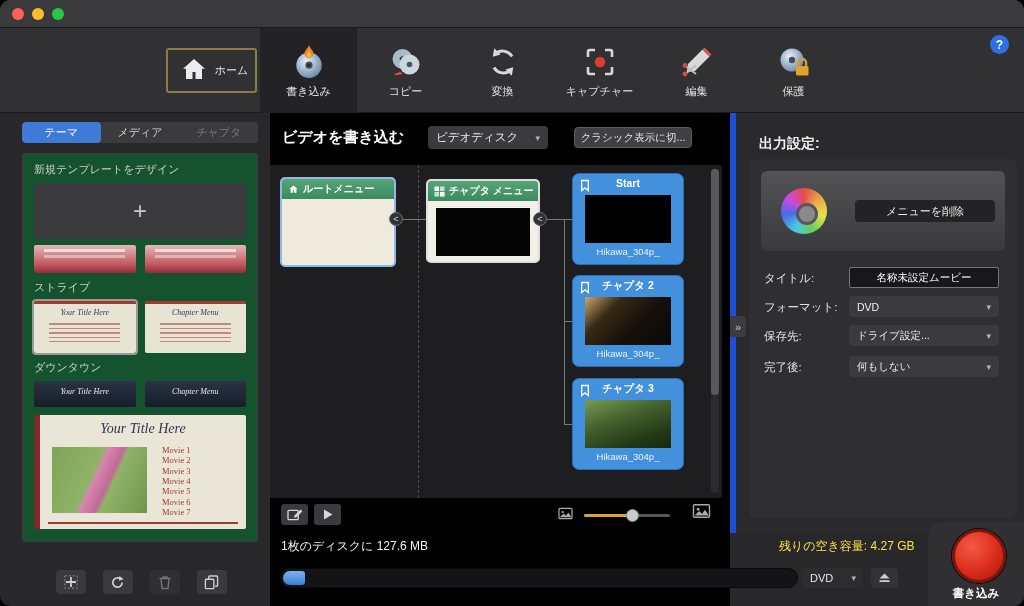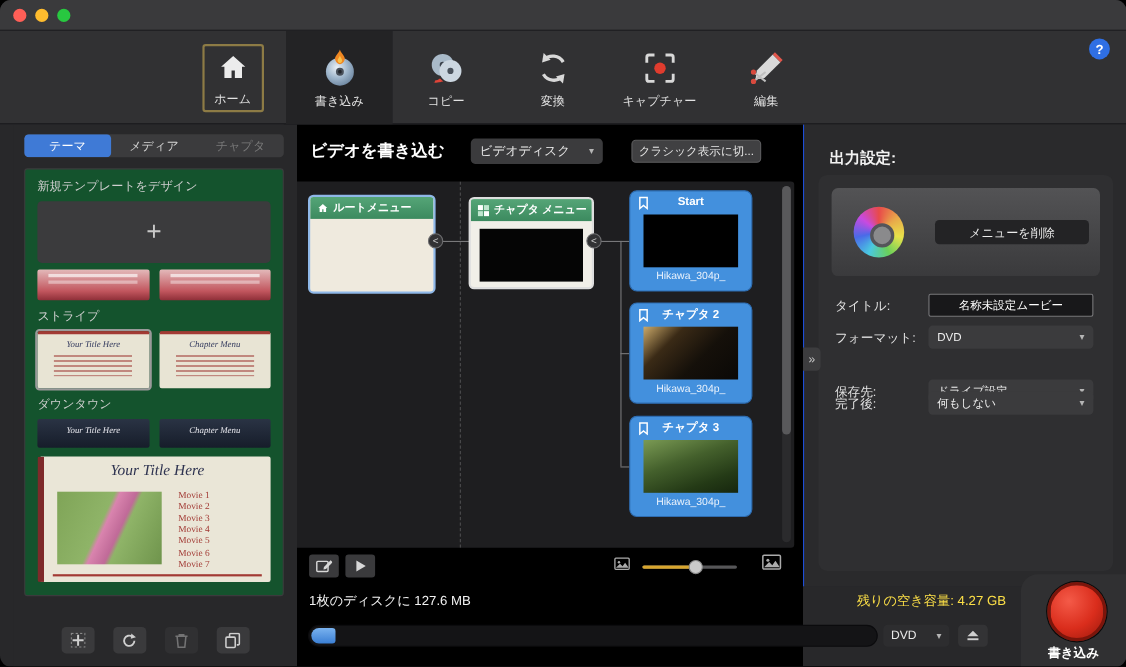--- a/index.html
+++ b/index.html
@@ -14,21 +14,21 @@
   .tl.red{background:#ff5f57} .tl.yellow{background:#febc2e} .tl.green{background:#28c840}
   .win-title { position:absolute; left:0; right:0; top:7px; text-align:center; font-size:13px; color:#d8d8d8; }
 
   
   .toolbar { position:absolute; left:0; top:28px; width:100%; height:85px; background:#313133; border-bottom:1px solid #1a1a1c; z-index:4; }
   .tb-items { position:absolute; left:163px; top:0; height:85px; display:flex; }
   .tb-item { width:97px; height:85px; display:flex; flex-direction:column; align-items:center; justify-content:center; gap:3px; cursor:pointer; }
   .tb-item.selected { background:#232325; }
   .tb-icon { width:38px; height:38px; display:flex; align-items:center; justify-content:center; }
   .tb-label { font-size:11px; color:#e2e2e2; white-space:nowrap; }
-  .focus-box { border:2px solid #8d7b45; border-radius:3px; padding:1px 7px 2px; display:flex; flex-direction:column; align-items:center; gap:2px; }
+  .focus-box { border:2px solid #8d7b45; border-radius:3px; padding:1px 7px 2px; display:flex; flex-direction:row; align-items:center; gap:2px; }
   .help-btn { position:absolute; right:15px; top:7px; width:19px; height:19px; border-radius:50%; background:#2f6fe4; color:#fff; font-size:12px; font-weight:bold; display:flex; align-items:center; justify-content:center; cursor:pointer; }
 
   
   .sidebar { position:absolute; left:0; top:113px; width:258px; bottom:0; background:#28282a; z-index:2;margin-left:12px; }
   .side-tabs { position:absolute; left:10px; top:9px; width:236px; height:21px; display:flex; background:#3b3b3d; border-radius:4px; overflow:hidden; }
   .side-tab { flex:1; display:flex; align-items:center; justify-content:center; font-size:11px; color:#d5d5d5; cursor:pointer; }
   .side-tab.active { background:#3f7ad6; color:#fff; border-radius:4px; }
   .side-tab.disabled { color:#7b7b7b; }
   .themes { position:absolute; left:10px; top:40px; width:236px; bottom:64px; background:#14532d; border:1px solid #3b3b3d; border-radius:3px; overflow:hidden; padding:8px 11px; }
   .sec-label { font-size:11px; color:#cfcfcf; margin:7px 0 6px; }
@@ -85,21 +85,21 @@
   .vscroll-thumb { position:absolute; left:0; top:0; width:8px; height:226px; background:#59595b; border-radius:4px; cursor:pointer; }
 
   .canvas-tools { position:absolute; left:0; top:391px; width:100%; height:26px; }
   .tool-btn { position:absolute; width:27px; height:21px; background:#3a3a3c; border-radius:3px; display:flex; align-items:center; justify-content:center; cursor:pointer; color:#d8d8d8; }
   .zoom-track { position:absolute; left:326px; top:10px; width:86px; height:3px; background:#565658; border-radius:2px; cursor:pointer; }
   .zoom-fill { position:absolute; left:0; top:0; height:3px; width:48px; background:#d8a62e; border-radius:2px; }
   .zoom-knob { position:absolute; left:42px; top:-5px; width:13px; height:13px; border-radius:50%; background:#cacaca; border:1px solid #8a8a8a; cursor:pointer; }
   .img-ic { position:absolute; top:2px; }
 
   
-  .output { position:absolute; left:730px; top:113px; width:294px; height:420px; background:#2a2a2c; border-left:1px solid #1d4ed8; }
+  .output { position:absolute; left:730px; top:113px; width:294px; height:420px; background:#2a2a2c; border-left:6px solid #1d4ed8; }
   .out-heading { position:absolute; left:23px; top:22px; font-size:14px; font-weight:bold; color:#f2f2f2; }
   .output-card { position:absolute; left:13px; top:46px; width:268px; height:360px; background:#2f2f31; border-radius:8px; }
   .menu-tile { position:absolute; left:12px; top:12px; width:244px; height:80px; border-radius:6px; background:linear-gradient(#535355,#3a3a3c); }
   .rainbow-disc { position:absolute; left:20px; top:17px; width:46px; height:46px; border-radius:50%;
       background:conic-gradient(#e84a4a,#e8a84a,#e8e24a,#6ad05a,#4ac8e0,#4a6ae8,#c84ae0,#e84a4a); }
   .rainbow-disc::after { content:""; position:absolute; left:15px; top:15px; width:16px; height:16px; border-radius:50%; background:#8a8a8c; border:3px solid #55555a; }
   .menu-del-btn { position:absolute; left:94px; top:29px; width:140px; height:22px; background:#232325; border-radius:4px; font-size:11px; color:#ececec; display:flex; align-items:center; justify-content:center; cursor:pointer; }
   .field-row { position:absolute; left:0; width:268px; height:22px; }
   .field-label { position:absolute; left:15px; top:4px; font-size:11.5px; color:#e2e2e2; white-space:nowrap; }
   .field-input { position:absolute; left:100px; top:0; width:150px; height:21px; background:#18181a; border:1px solid #77777a; border-radius:2px; color:#fff; font-size:10.5px; display:flex; align-items:center; justify-content:center; }
@@ -211,20 +211,38 @@
             <path d="M21.5 3.5l7 7L14 25l-8.2 1.2L7 18z" fill="#d9d9d9"></path>
             <path d="M21.5 3.5l7 7 2-2-7-7z" fill="#e2574c"></path>
             <path d="M4 19.5 15 28M4 28l11-8.5" stroke="#bfbfbf" stroke-width="1.8"></path>
             <circle cx="4" cy="19.5" r="2.4" fill="#d84a3e"></circle>
               <circle cx="4" cy="28" r="2.4" fill="#d84a3e"></circle>
           </svg>
         </span>
         <span class="tb-label">編集</span>
       </div>
 
+      <div class="tb-item">
+        <span class="tb-icon">
+          <svg width="34" height="34" viewBox="0 0 34 34">
+            <defs>
+                <radialGradient id="gd2" cx="40%" cy="35%" r="70%">
+                  <stop offset="0%" stop-color="#eaf0f6"></stop>
+                  <stop offset="55%" stop-color="#9fb6cc"></stop>
+                  <stop offset="100%" stop-color="#6d86a0"></stop>
+                </radialGradient>
+              </defs>
+            <circle cx="15" cy="15" r="11.5" fill="url(#gd2)"></circle>
+            <circle cx="15" cy="15" r="3.2" fill="#49505a"></circle>
+            <path d="M21.5 21v-3.2a3.8 3.8 0 0 1 7.6 0V21" stroke="#caa13a" stroke-width="2.4" fill="none"></path>
+            <rect x="19" y="21" width="12.5" height="9.5" rx="1.6" fill="#e0a32e"></rect>
+          </svg>
+        </span>
+        <span class="tb-label">保護</span>
+      </div>
 
     </div>
     <div class="help-btn">?</div>
   </div>
 
   <div class="sidebar">
     <div class="side-tabs">
       <div class="side-tab active">テーマ</div>
       <div class="side-tab">メディア</div>
       <div class="side-tab disabled">チャプタ</div>
@@ -428,21 +446,21 @@
       </div>
 
       <div class="field-row" style="top:137px;">
         <span class="field-label">フォーマット:</span>
         <div class="field-dd">
           <span>DVD</span>
           <span class="chev">▾</span>
         </div>
       </div>
 
-      <div class="field-row" style="top:166px;margin-top:20px;">
+      <div class="field-row" style="top:166px;">
         <span class="field-label">保存先:</span>
         <div class="field-dd">
           <span>ドライブ設定...</span>
           <span class="chev">▾</span>
         </div>
       </div>
 
       <div class="field-row" style="top:197px;">
         <span class="field-label">完了後:</span>
         <div class="field-dd">

